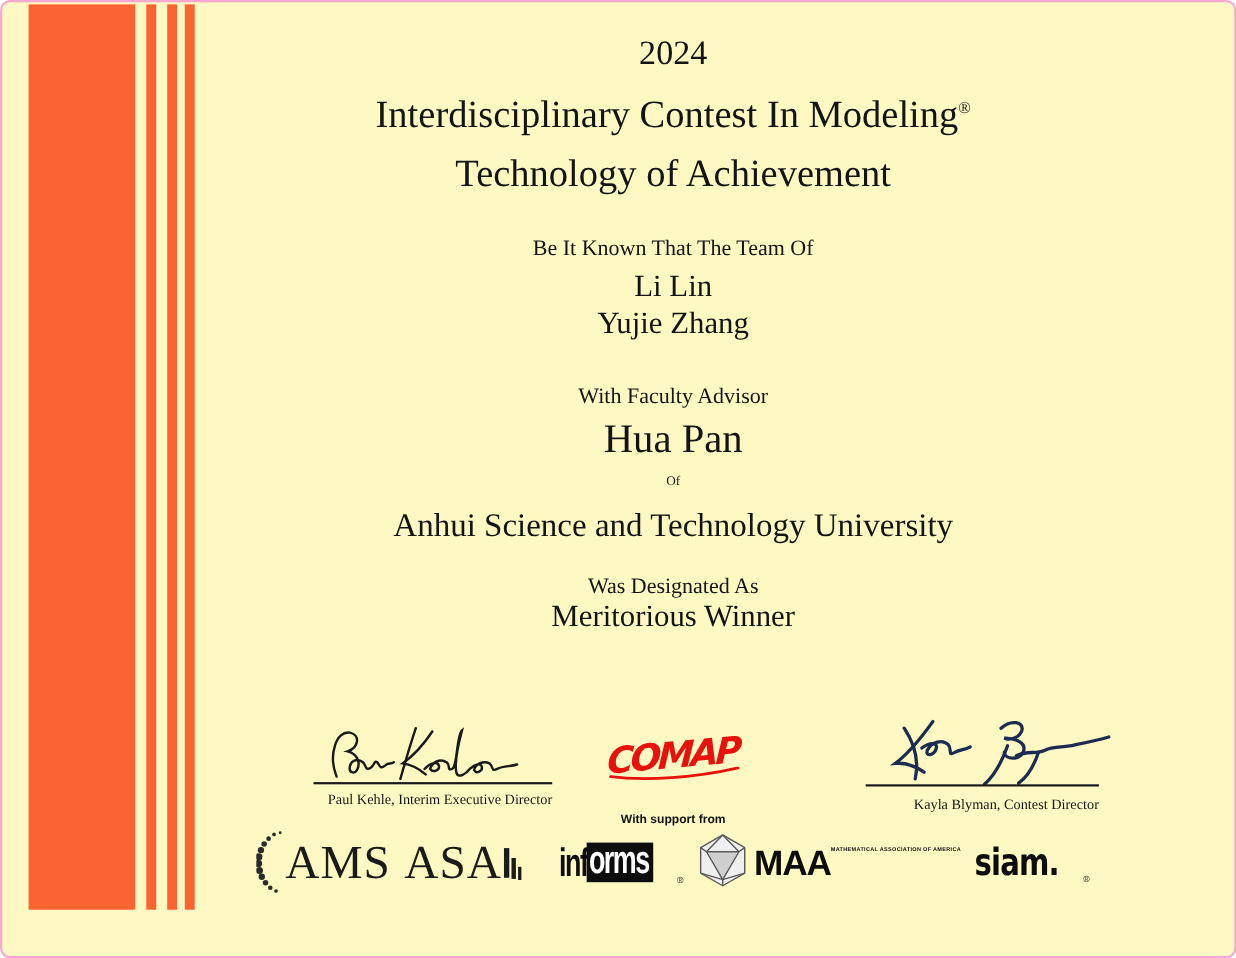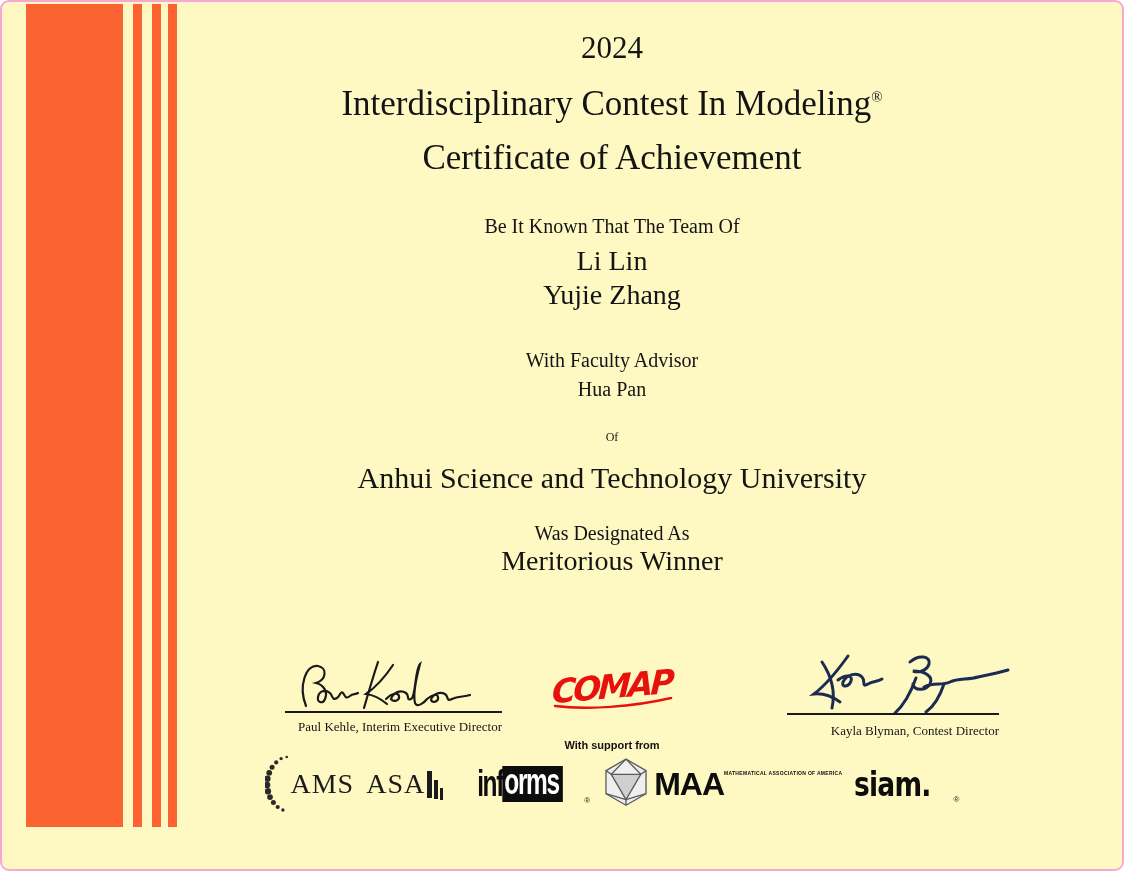--- a/index.html
+++ b/index.html
@@ -20,21 +20,21 @@
   }
   .year        { top:28px;  font-size:31px; }
   .title       { top:82px;  font-size:35px; }
   .title sup   { font-size:15px; }
   .subtitle    { top:136px; font-size:35px; }
   .intro       { top:213px; font-size:20px; }
   .member1     { top:243px; font-size:28px; }
   .member2     { top:277px; font-size:28px; }
   .member3     { top:311px; font-size:28px; }
   .adv-label   { top:347px; font-size:20px; }
-  .adv-name    { top:376px; font-size:20px; }
+  .adv-name    { top:376px; font-size:37px; }
   .of-label    { top:428px; font-size:12px; }
   .institution { top:459px; font-size:30px; }
   .desig-label { top:520px; font-size:20px; }
   .designation { top:543px; font-size:28px; }
   
   .sig-svg { position:absolute; }
   .sig-line { position:absolute; border-top:2px solid #1a1a1a; }
   .sig-line-left  { left:283px; top:709px; width:217px; }
   .sig-line-right { left:785px; top:711px; width:212px; }
   .sig-title {
@@ -57,21 +57,21 @@
     transform:rotate(-5deg) skewX(-8deg); line-height:1;
   }
   .comap-swoosh { display:block; margin:-6px auto 0 auto; }
   
   .sponsors {
     position:absolute; left:98px; top:752px; width:1024px; height:60px;
     display:flex; justify-content:center; align-items:center; gap:12px;
   }
   .sponsor { display:flex; align-items:center; color:#151515; }
   .ams-text, .asa-text {
-    font-family:"Liberation Serif", serif; font-size:28px; letter-spacing:1px;
+    font-family:"Liberation Serif", serif; font-size:43px; letter-spacing:1px;
     color:#1b1b1b;
   }
   .asa-bars { margin-left:2px; margin-top:4px; }
   .informs {
     font-family:"Liberation Sans", sans-serif; font-weight:800; font-size:36px;
     letter-spacing:-2px; transform:scaleX(0.68); transform-origin:center;
     display:flex; align-items:center;
   }
   .informs-prefix { color:#0d0d0d; margin-right:-1px; }
   .informs-box { background:#0d0d0d; color:#ffffff; padding:2px 6px 6px 3px; line-height:0.78; }
@@ -99,21 +99,21 @@
 
 <div class="frame">
 
   <div class="bar bar-wide"></div>
   <div class="bar bar-s1"></div>
   <div class="bar bar-s2"></div>
   <div class="bar bar-s3"></div>
 
   <div class="cline year">2024</div>
   <div class="cline title"><span>Interdisciplinary Contest In Modeling</span><sup>®</sup></div>
-  <div class="cline subtitle">Certificate of Achievement</div>
+  <div class="cline subtitle">Technology of Achievement</div>
 
   <div class="cline member1">Li Lin</div>
   <div class="cline intro">Be It Known That The Team Of</div>
   <div class="cline member2">Yujie Zhang</div>
   <div class="cline adv-label">With Faculty Advisor</div>
   <div class="cline adv-name">Hua Pan</div>
   <div class="cline of-label">Of</div>
   <div class="cline institution">Anhui Science and Technology University</div>
   <div class="cline desig-label">Was Designated As</div>
   <div class="cline designation">Meritorious Winner</div>

